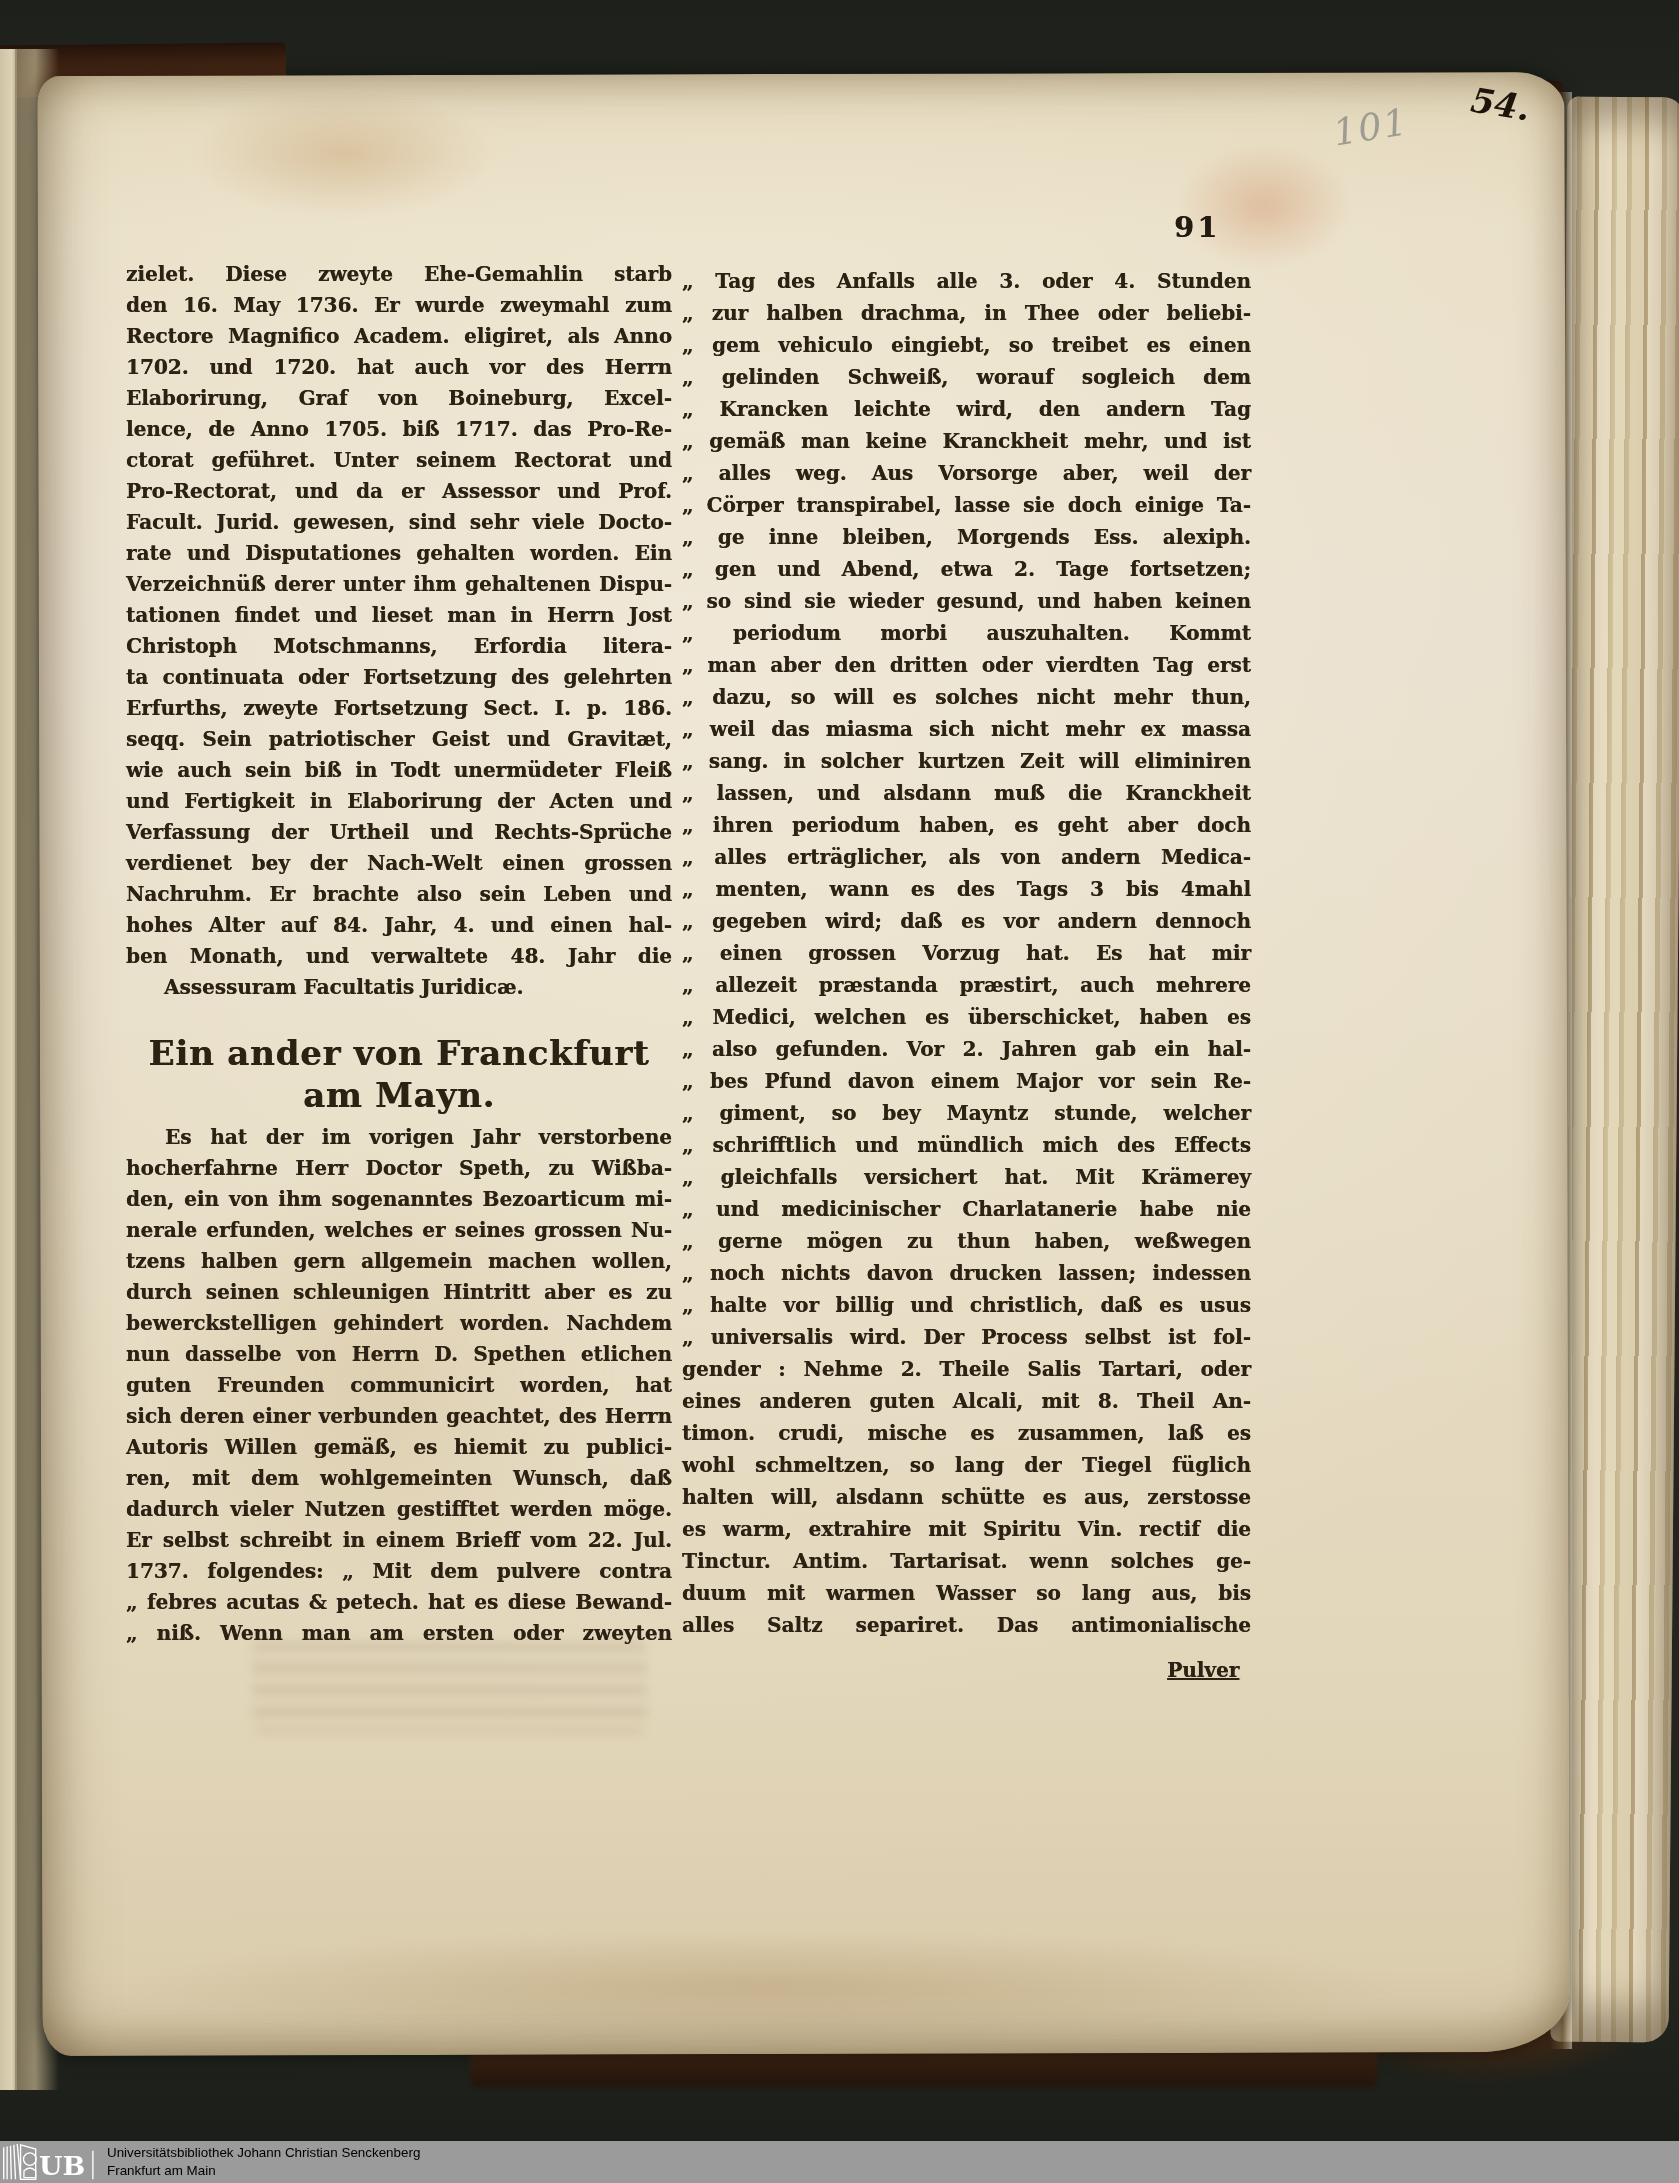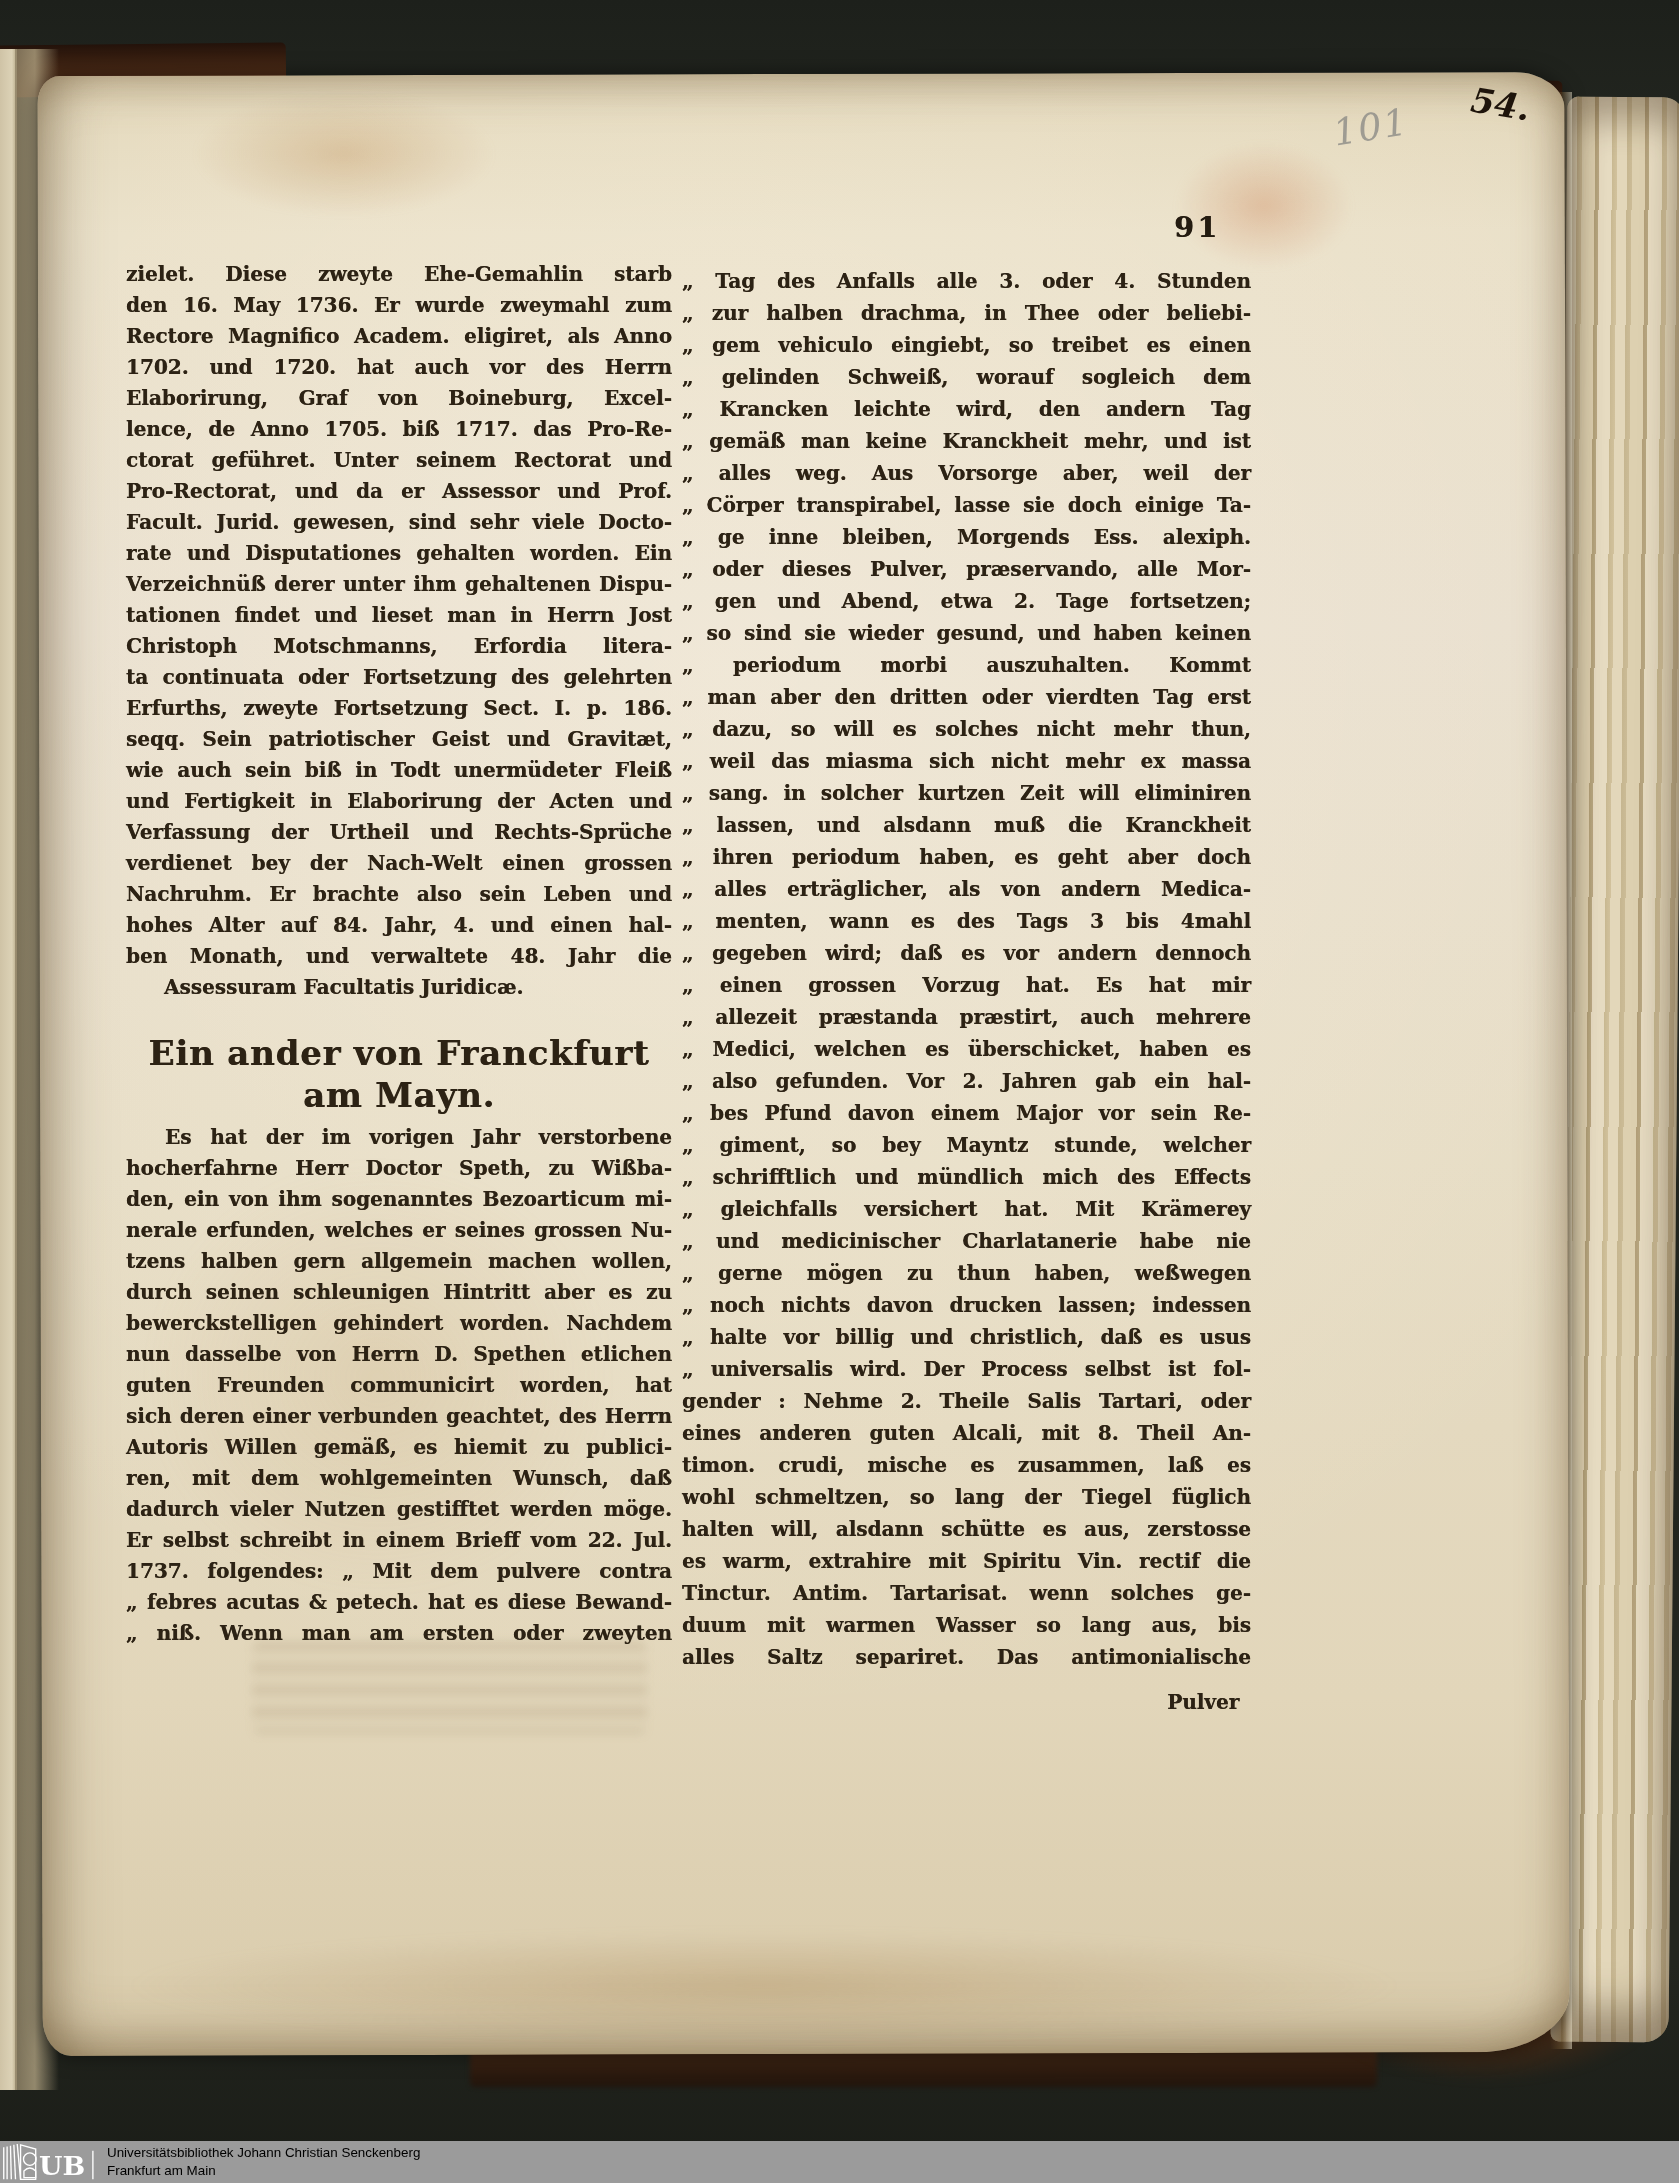--- a/index.html
+++ b/index.html
@@ -66,21 +66,21 @@
   
   #content { position:absolute; left:0; top:0; width:1526px; height:2183px; color:#2c2214; }
   .col { position:absolute; }
   #col-left  { left:126px; top:259px; width:546px; }
   #col-right { left:682px; top:265px; width:569px; }
   .bodytext .tl { font-size:20px; font-weight:bold; text-align:justify; text-align-last:justify;
     text-shadow:0.3px 0 0 rgba(44,34,20,.8); }
   #col-left  .tl { line-height:31px; }
   #col-right .tl { line-height:32px; }
   .al-left  { text-align:center;  text-align-last:left !important;margin-left:38px; }
-  .al-right { text-align:center; text-align-last:right !important; }
+  .al-right { text-align:center; text-align-last:right !important;text-decoration:underline; }
   .indent { text-indent:39px; }
   #section-heading { margin-top:28.6px; margin-bottom:6.7px; }
   #section-heading .tl { font-size:34px; line-height:42px; letter-spacing:0.8px;
     text-align:center !important; text-align-last:center !important; font-weight:bold;
     text-shadow:0.5px 0 0 rgba(44,34,20,.9); }
   #page-number { position:absolute; left:1174px; top:210px; width:76px;
     font-size:28.6px; font-weight:bold; letter-spacing:3.4px; color:#241b10;
     text-shadow:0.4px 0 0 #241b10; }
   #catchword { margin-top:13.4px; padding-right:11.8px; }
   
@@ -179,21 +179,20 @@
       <div id="right-lines">
           <div class="tl">„ Tag des Anfalls alle 3. oder 4. Stunden</div>
           <div class="tl">„ zur halben drachma, in Thee oder beliebi-</div>
           <div class="tl">„ gem vehiculo eingiebt, so treibet es einen</div>
           <div class="tl">„ gelinden Schweiß, worauf sogleich dem</div>
           <div class="tl">„ Krancken leichte wird, den andern Tag</div>
           <div class="tl">„ gemäß man keine Kranckheit mehr, und ist</div>
           <div class="tl">„ alles weg.  Aus Vorsorge aber, weil der</div>
           <div class="tl">„ Cörper transpirabel, lasse sie doch einige Ta-</div>
           <div class="tl">„ ge inne bleiben, Morgends Ess. alexiph.</div>
-          <div class="tl">„ oder dieses Pulver, præservando, alle Mor-</div>
           <div class="tl">„ gen und Abend, etwa 2. Tage fortsetzen;</div>
           <div class="tl">„ so sind sie wieder gesund, und haben keinen</div>
           <div class="tl">„ periodum morbi auszuhalten.  Kommt</div>
           <div class="tl">„ man aber den dritten oder vierdten Tag erst</div>
           <div class="tl">„ dazu, so will es solches nicht mehr thun,</div>
           <div class="tl">„ weil das miasma sich nicht mehr ex massa</div>
           <div class="tl">„ sang. in solcher kurtzen Zeit will eliminiren</div>
           <div class="tl">„ lassen, und alsdann muß die Kranckheit</div>
           <div class="tl">„ ihren periodum haben, es geht aber doch</div>
           <div class="tl">„ alles erträglicher, als von andern Medica-</div>

